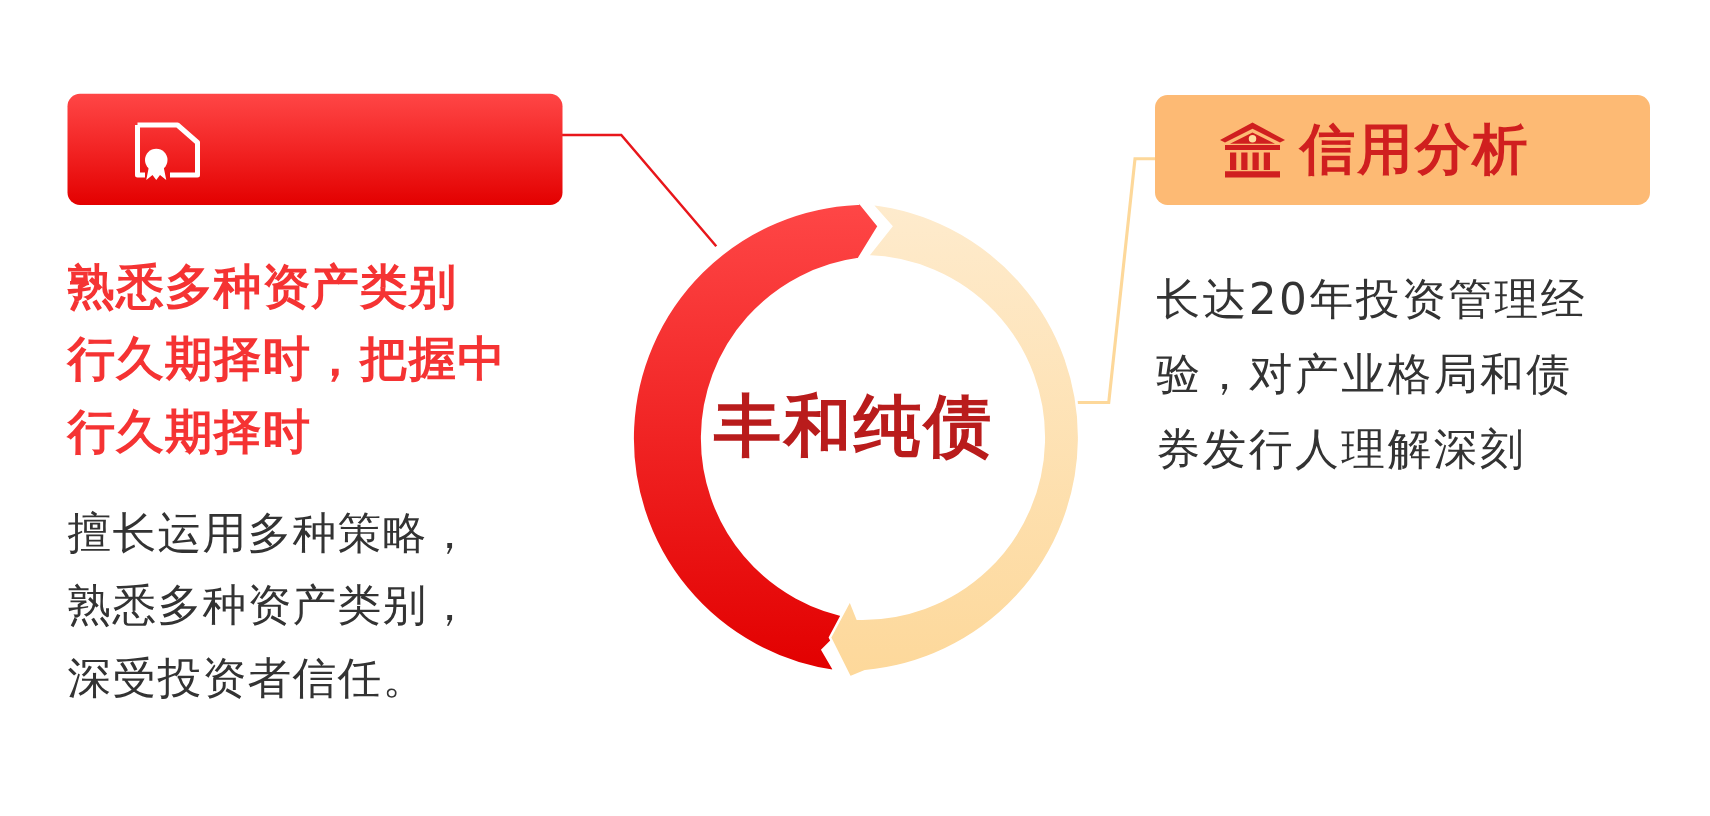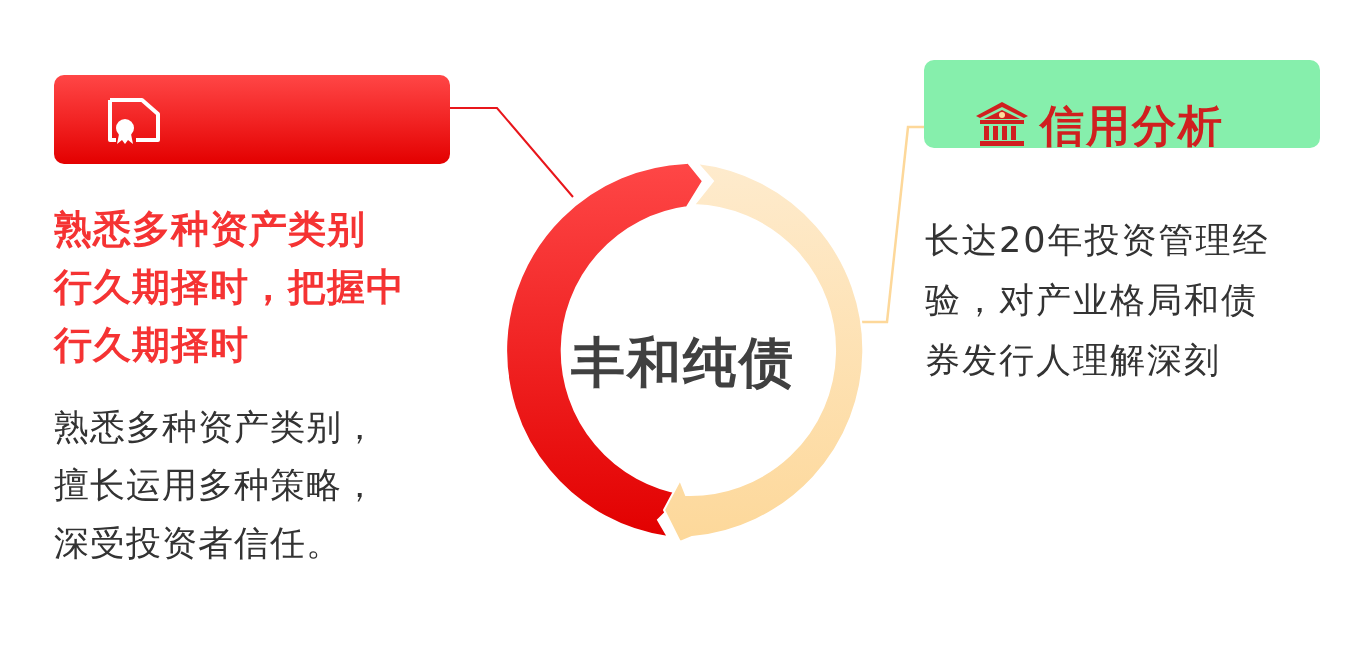--- a/index.html
+++ b/index.html
@@ -24,26 +24,25 @@
     .pill-left {
       left: 54px;
       top: 75px;
       width: 396px;
       height: 89px;
       background: linear-gradient(180deg, #ff4646 0%, #f22424 50%, #e30000 100%);
       padding-left: 52px;
     }
     .pill-right {
       left: 924px;
-      top: 60px;
+      top: 76px;
       width: 396px;
       height: 88px;
-      background: #86efac;
+      background: #fdba74;
       padding-left: 50px;
-      align-items: flex-end;
     }
     .pill-icon {
       width: 56px;
       height: 48px;
       display: inline-block;
       margin-right: 10px;
       flex: 0 0 auto;
     }
     .pill-title {
       font-size: 44px;
@@ -91,27 +90,27 @@
       position: absolute;
       left: 0;
       top: 0;
       width: 1368px;
       height: 653px;
       pointer-events: none;
     }
     .center-label {
       position: absolute;
       left: 563px;
-      top: 328px;
+      top: 306px;
       width: 240px;
       height: 70px;
       display: flex;
       align-items: center;
       justify-content: center;
-      color: #404040;
+      color: #b91c1c;
       font-size: 54px;
       font-weight: bold;
       letter-spacing: 2px;
       font-family: "DejaVu Sans", sans-serif;
     }
   </style>
 </head>
 <body>
 
 <svg class="diagram-svg" viewBox="0 0 1368 653" xmlns="http://www.w3.org/2000/svg">
@@ -178,22 +177,22 @@
   <span class="pill-title">信用分析</span>
 </div>
 
 <div class="highlight-text">
   <span class="line">熟悉多种资产类别</span>
   <span class="line">行久期择时，把握中</span>
   <span class="line">行久期择时</span>
 </div>
 
 <div class="body-text-left">
+  <span class="line">擅长运用多种策略，</span>
   <span class="line">熟悉多种资产类别，</span>
-  <span class="line">擅长运用多种策略，</span>
   <span class="line">深受投资者信任。</span>
 </div>
 
 <div class="body-text-right">
   <span class="line">长达20年投资管理经</span>
   <span class="line">验，对产业格局和债</span>
   <span class="line">券发行人理解深刻</span>
 </div>
 
 <div class="center-label">丰和纯债</div>

